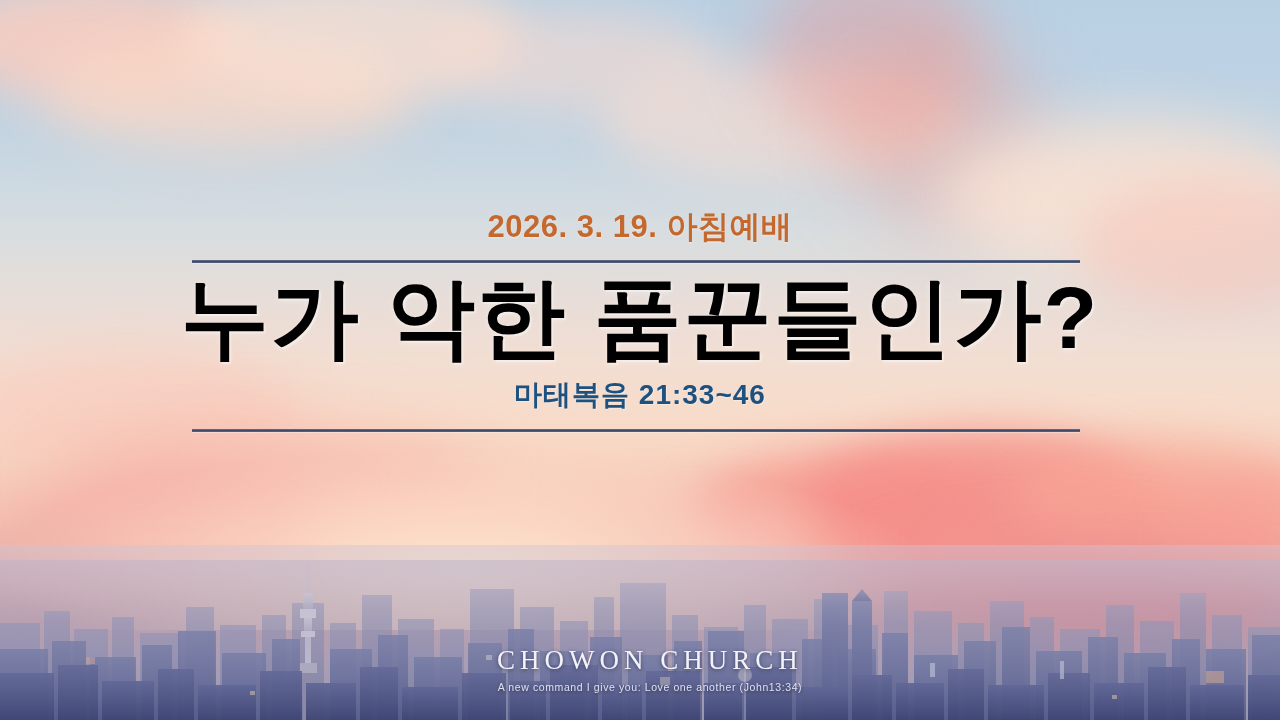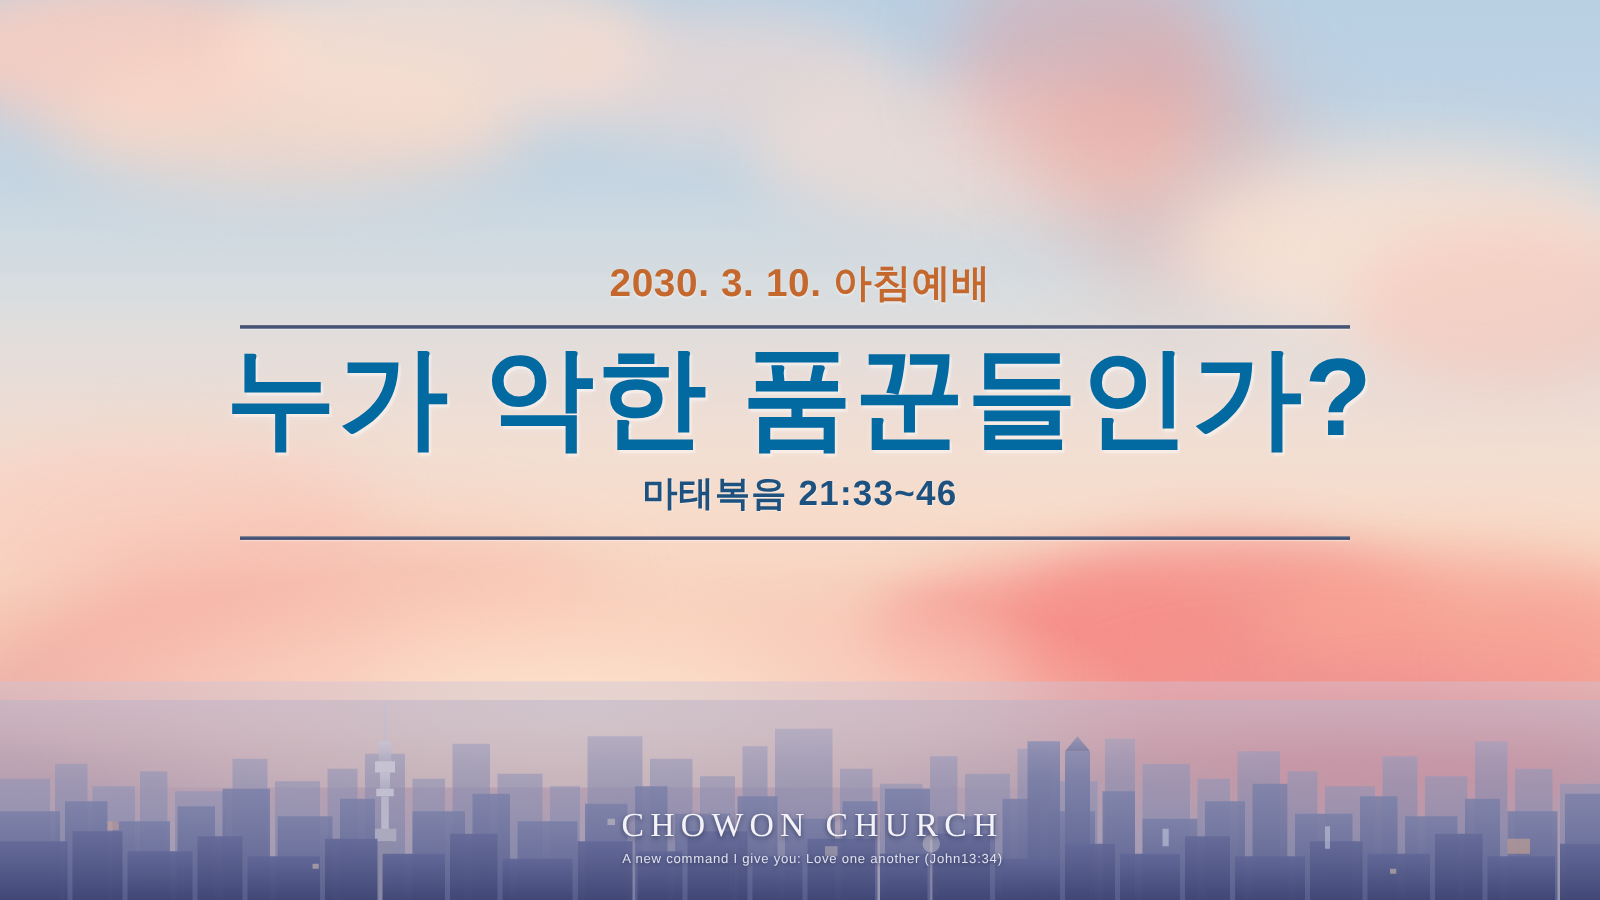--- a/index.html
+++ b/index.html
@@ -144,21 +144,21 @@
   .rule-top { top: 260px; }
   .rule-bottom { top: 429px; }
 
   .main-title {
     position: absolute;
     top: 272px;
     left: 0; right: 0;
     font-size: 88px;
     line-height: 1.05;
     font-weight: 900;
-    color: #0369a1;
+    color: #000000;
     letter-spacing: 2px;
     white-space: nowrap;
     text-shadow:
       2px 2px 0 rgba(255,255,255,0.30),
       0 2px 6px rgba(255,255,255,0.35);
   }
   .scripture {
     position: absolute;
     top: 376px;
     left: 0; right: 0;
@@ -374,21 +374,21 @@
         <rect x="250" y="146" width="5" height="4" fill="#e9cfae"></rect>
         <rect x="1112" y="150" width="5" height="4" fill="#e9cfae"></rect>
       </g>
     </svg>
     <div class="city-wash"></div>
   </div>
 
   <div class="haze"></div>
 
   <div class="content">
-    <div class="date-line">2030. 3. 10. 아침예배</div>
+    <div class="date-line">2026. 3. 19. 아침예배</div>
 
     <div class="rule rule-top"></div>
 
     <div class="main-title">누가  악한  품꾼들인가?</div>
 
     <div class="scripture">마태복음 21:33~46</div>
 
     <div class="rule rule-bottom"></div>
   </div>
 

